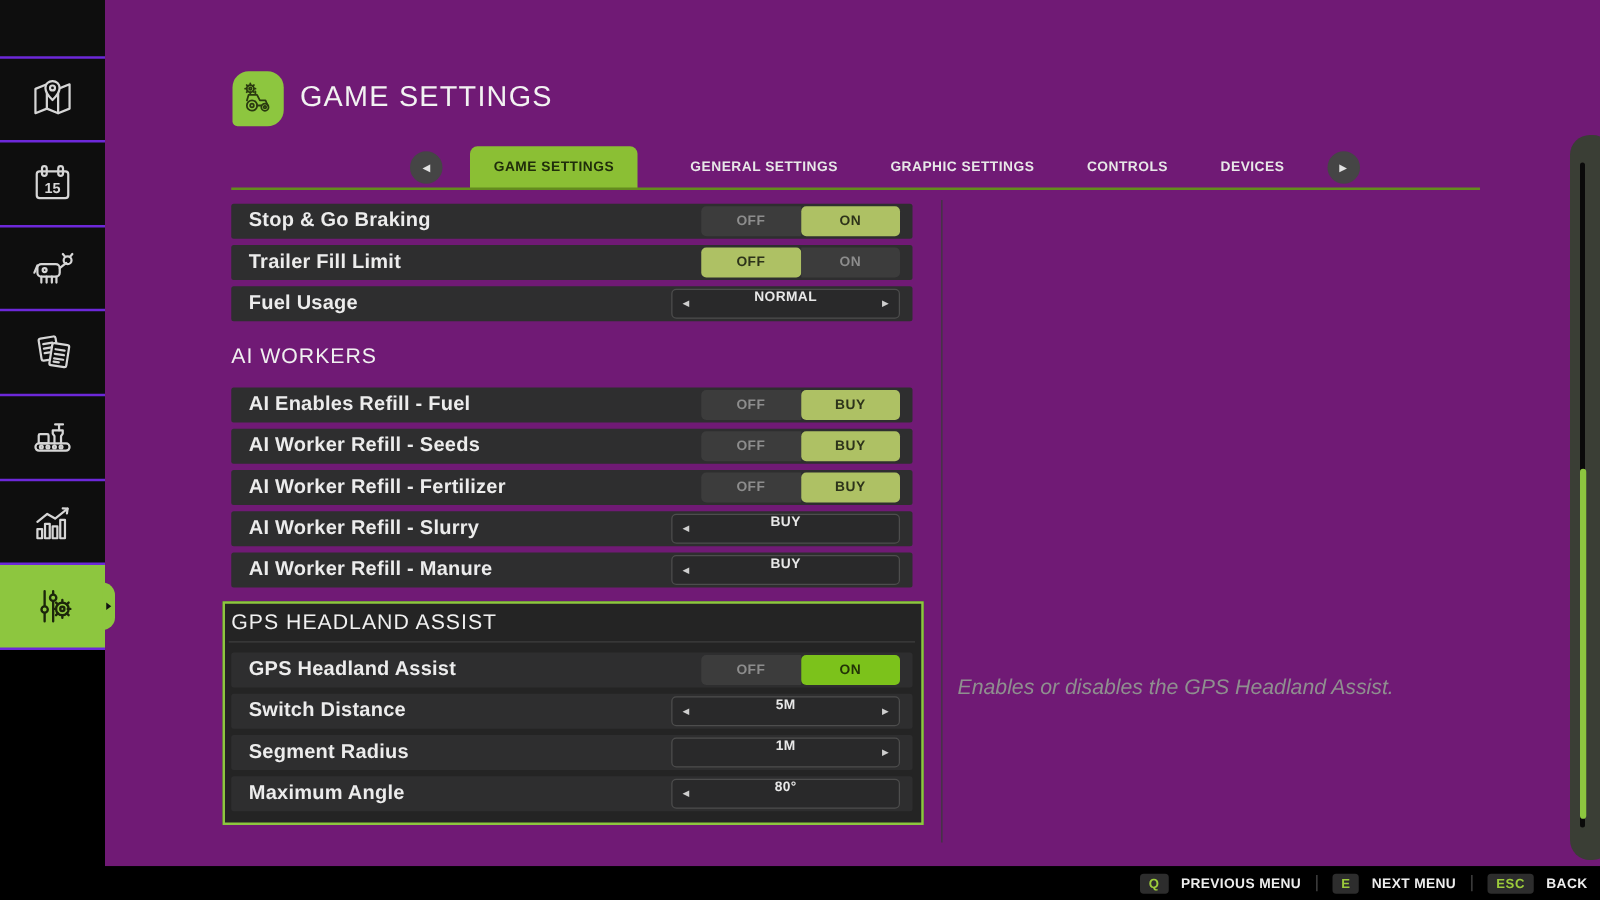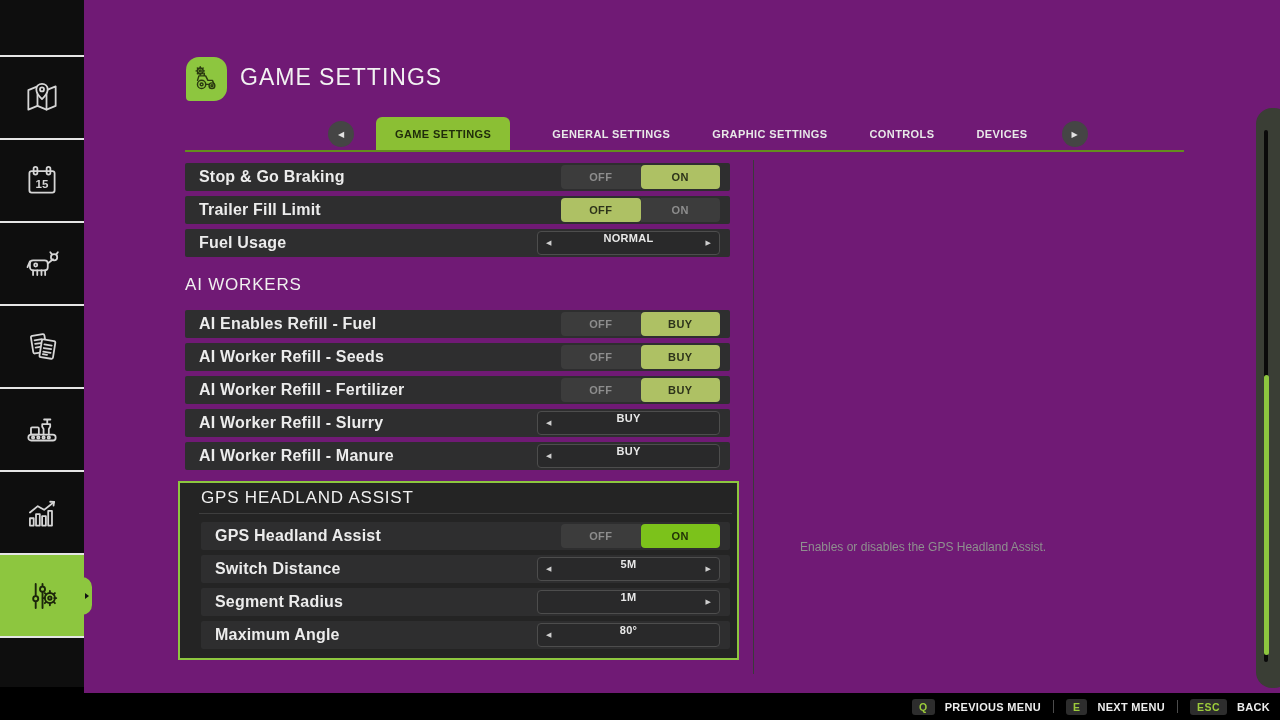--- a/index.html
+++ b/index.html
@@ -8,22 +8,22 @@
     position:relative; width:1280px; height:720px; overflow:hidden;
     background:#000; font-family:"Liberation Sans", sans-serif;
   }
   
   .main {
     position:absolute; left:84px; top:0; width:1196px; height:693px;
     background:#701a75; overflow:hidden;
   }
   
   .sidebar {
-    position:absolute; left:0; top:0; width:84px; height:687px;
-    background:#e5e5e5; display:flex; flex-direction:column; gap:2px; z-index:3;
+    position:absolute; left:0; top:0; width:84px; height:520px;
+    background:#6d28d9; display:flex; flex-direction:column; gap:2px; z-index:3;
   }
   .side-cell { background:#0e0e0e; display:flex; align-items:center; justify-content:center; position:relative; }
   .side-spacer { height:55px; }
   .side-item { height:81px; }
   .side-item.active { background:#8dc63f; overflow:visible; }
   .side-item.active::after {
     content:""; position:absolute; right:-8px; top:50%; transform:translateY(-50%);
     width:10px; height:38px; background:#8dc63f; border-radius:0 10px 10px 0;
   }
   .side-notch-arrow {
@@ -62,21 +62,21 @@
     height:28px; margin-bottom:5px; background:#2e2e2f; border-radius:2px;
     display:flex; align-items:center; justify-content:space-between; padding:0 10px 0 14px;
   }
   .srow-label { font-size:16px; font-weight:bold; color:#ececec; letter-spacing:0.2px; }
   .section-title {
     font-size:17px; color:#f0f0f0; letter-spacing:0.8px; height:24px; line-height:24px;
     margin-top:16px; margin-bottom:13px; font-weight:400;
   }
   .section-box {
     margin-top:11px; margin-left:-7px; margin-right:-9px; background:#242424;
-    border:2px solid #8dc63f; padding:4px 5px 9px 19px;
+    border:2px solid #8dc63f; padding:4px 5px 9px 3px;
   }
   .section-box .section-title { margin:0 0 4px 2px; height:22px; line-height:22px; }
   .section-box .box-divider { height:1px; background:#3e3e3e; margin-bottom:8px; }
   .section-box .srow { margin-left:2px; margin-right:2px; }
   .section-box .srow:last-child { margin-bottom:0; }
   
   .toggle-group { display:flex; width:159px; height:24px; flex:0 0 auto; }
   .toggle-opt {
     flex:1; display:flex; align-items:center; justify-content:center;
     font-size:11px; font-weight:bold; background:#3c3c3c; color:#8d8d8d; letter-spacing:0.4px;
@@ -90,21 +90,21 @@
     position:relative; width:183px; height:24px; flex:0 0 auto;
     border:1px solid #4d4d4d; border-radius:4px; background:rgba(0,0,0,0.10);
     display:flex; align-items:flex-start; justify-content:center;
   }
   .selector .sel-value { font-size:11px; font-weight:bold; color:#e8e8e8; letter-spacing:0.3px; }
   .sel-arrow { position:absolute; top:50%; transform:translateY(-50%); font-size:7px; color:#cfcfcf; }
   .sel-arrow.left { left:8px; }
   .sel-arrow.right { right:8px; }
   
   .pane-divider { position:absolute; left:669px; top:160px; width:1px; height:514px; background:#3a3a3a; }
-  .description { position:absolute; left:716px; top:540px; width:430px; font-size:12px; color:#8f8f8f; }
+  .description { position:absolute; left:682px; top:540px; width:430px; font-size:17px; color:#8f8f8f;font-style:italic; }
   
   .scroll-wrap {
     position:absolute; left:1172px; top:108px; width:34px; height:580px;
     background:#3a3e35; border-radius:16px;
   }
   .scroll-track { position:absolute; left:8px; top:22px; width:4px; height:532px; background:#0a0a0a; border-radius:2px; }
   .scroll-thumb { position:absolute; left:7.5px; top:267px; width:5px; height:280px; background:#8dc63f; border-radius:2.5px; }
   
   .footer {
     position:absolute; left:0; top:693px; width:1280px; height:27px; background:#000;

